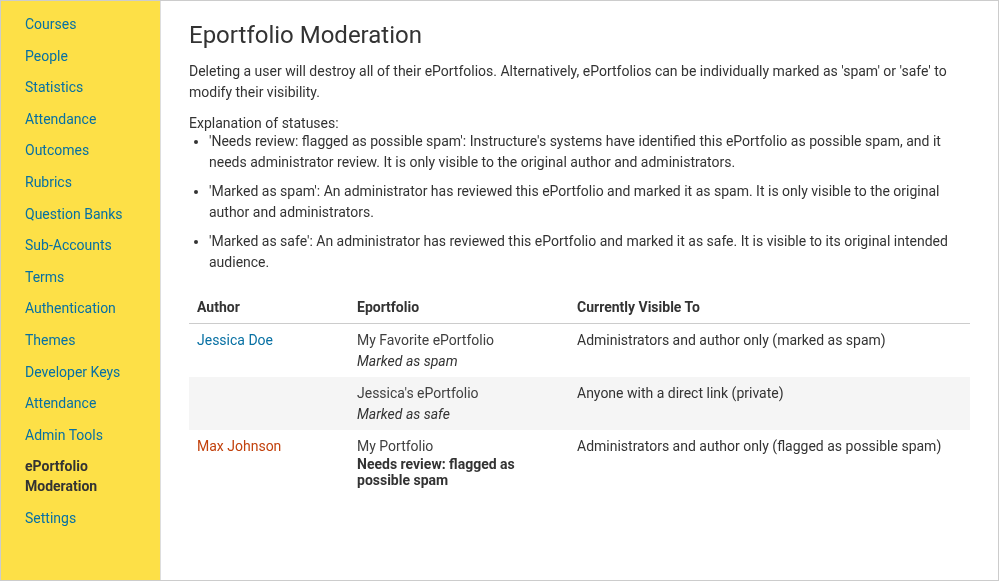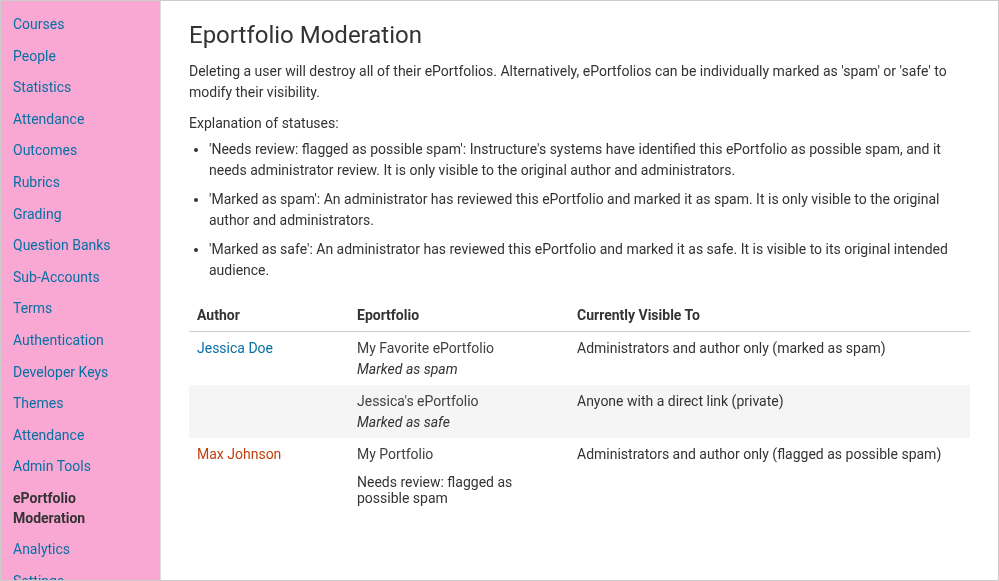--- a/index.html
+++ b/index.html
@@ -11,23 +11,23 @@
       display: flex;
       height: 581px;
       width: 999px;
       overflow: hidden;
       border: 1px solid #ccc;
     }
     .sidebar {
       width: 160px;
       min-width: 160px;
       border-right: 1px solid #ddd;
-      padding: 8px 0;
+      padding: 8px 12px;
       overflow-y: auto;
-      background: #f9a8d4;
+      background: #fde047;
     }
     .sidebar a {
       display: block;
       padding: 6px 12px;
       color: #0770a3;
       text-decoration: none;
       font-size: 14px;
       line-height: 1.4;
     }
     .sidebar .active {
@@ -45,21 +45,21 @@
       font-weight: normal;
       margin-bottom: 12px;
       color: #333;
     }
     .intro-text {
       margin-bottom: 12px;
       line-height: 1.5;
       color: #333;
     }
     .statuses-label {
-      margin-bottom: 8px;
+      margin-bottom: 0;
       color: #333;
     }
     .status-list {
       margin-left: 20px;
       margin-bottom: 20px;
     }
     .status-list li {
       margin-bottom: 8px;
       line-height: 1.5;
     }
@@ -89,46 +89,44 @@
       color: #404040;
       text-decoration: none;
       display: block;
     }
     .status-italic {
       font-style: italic;
       display: block;
       margin-top: 5px;
     }
     .status-bold {
-      font-weight: normal;
+      font-weight: bold;
       display: block;
-      margin-top: 12px;
+      margin-top: 2px;
     }
   </style>
 </head>
 <body>
 
 <nav class="sidebar">
     <a href="#">Courses</a>
     <a href="#">People</a>
     <a href="#">Statistics</a>
     <a href="#">Attendance</a>
     <a href="#">Outcomes</a>
     <a href="#">Rubrics</a>
-    <a href="#">Grading</a>
     <a href="#">Question Banks</a>
     <a href="#">Sub-Accounts</a>
     <a href="#">Terms</a>
     <a href="#">Authentication</a>
+    <a href="#">Themes</a>
     <a href="#">Developer Keys</a>
-    <a href="#">Themes</a>
     <a href="#">Attendance</a>
     <a href="#">Admin Tools</a>
     <a href="#" class="active">ePortfolio Moderation</a>
-    <a href="#">Analytics</a>
     <a href="#">Settings</a>
   </nav>
 
 <main class="main-content">
   <h1>Eportfolio Moderation</h1>
   <p class="intro-text">Deleting a user will destroy all of their ePortfolios. Alternatively, ePortfolios can be individually marked as 'spam' or 'safe' to modify their visibility.</p>
   <p class="statuses-label">Explanation of statuses:</p>
   <ul class="status-list">
   <li>'Needs review: flagged as possible spam': Instructure's systems have identified this ePortfolio as possible spam, and it needs administrator review. It is only visible to the original author and administrators.</li>
       <li>'Marked as spam': An administrator has reviewed this ePortfolio and marked it as spam. It is only visible to the original author and administrators.</li>

